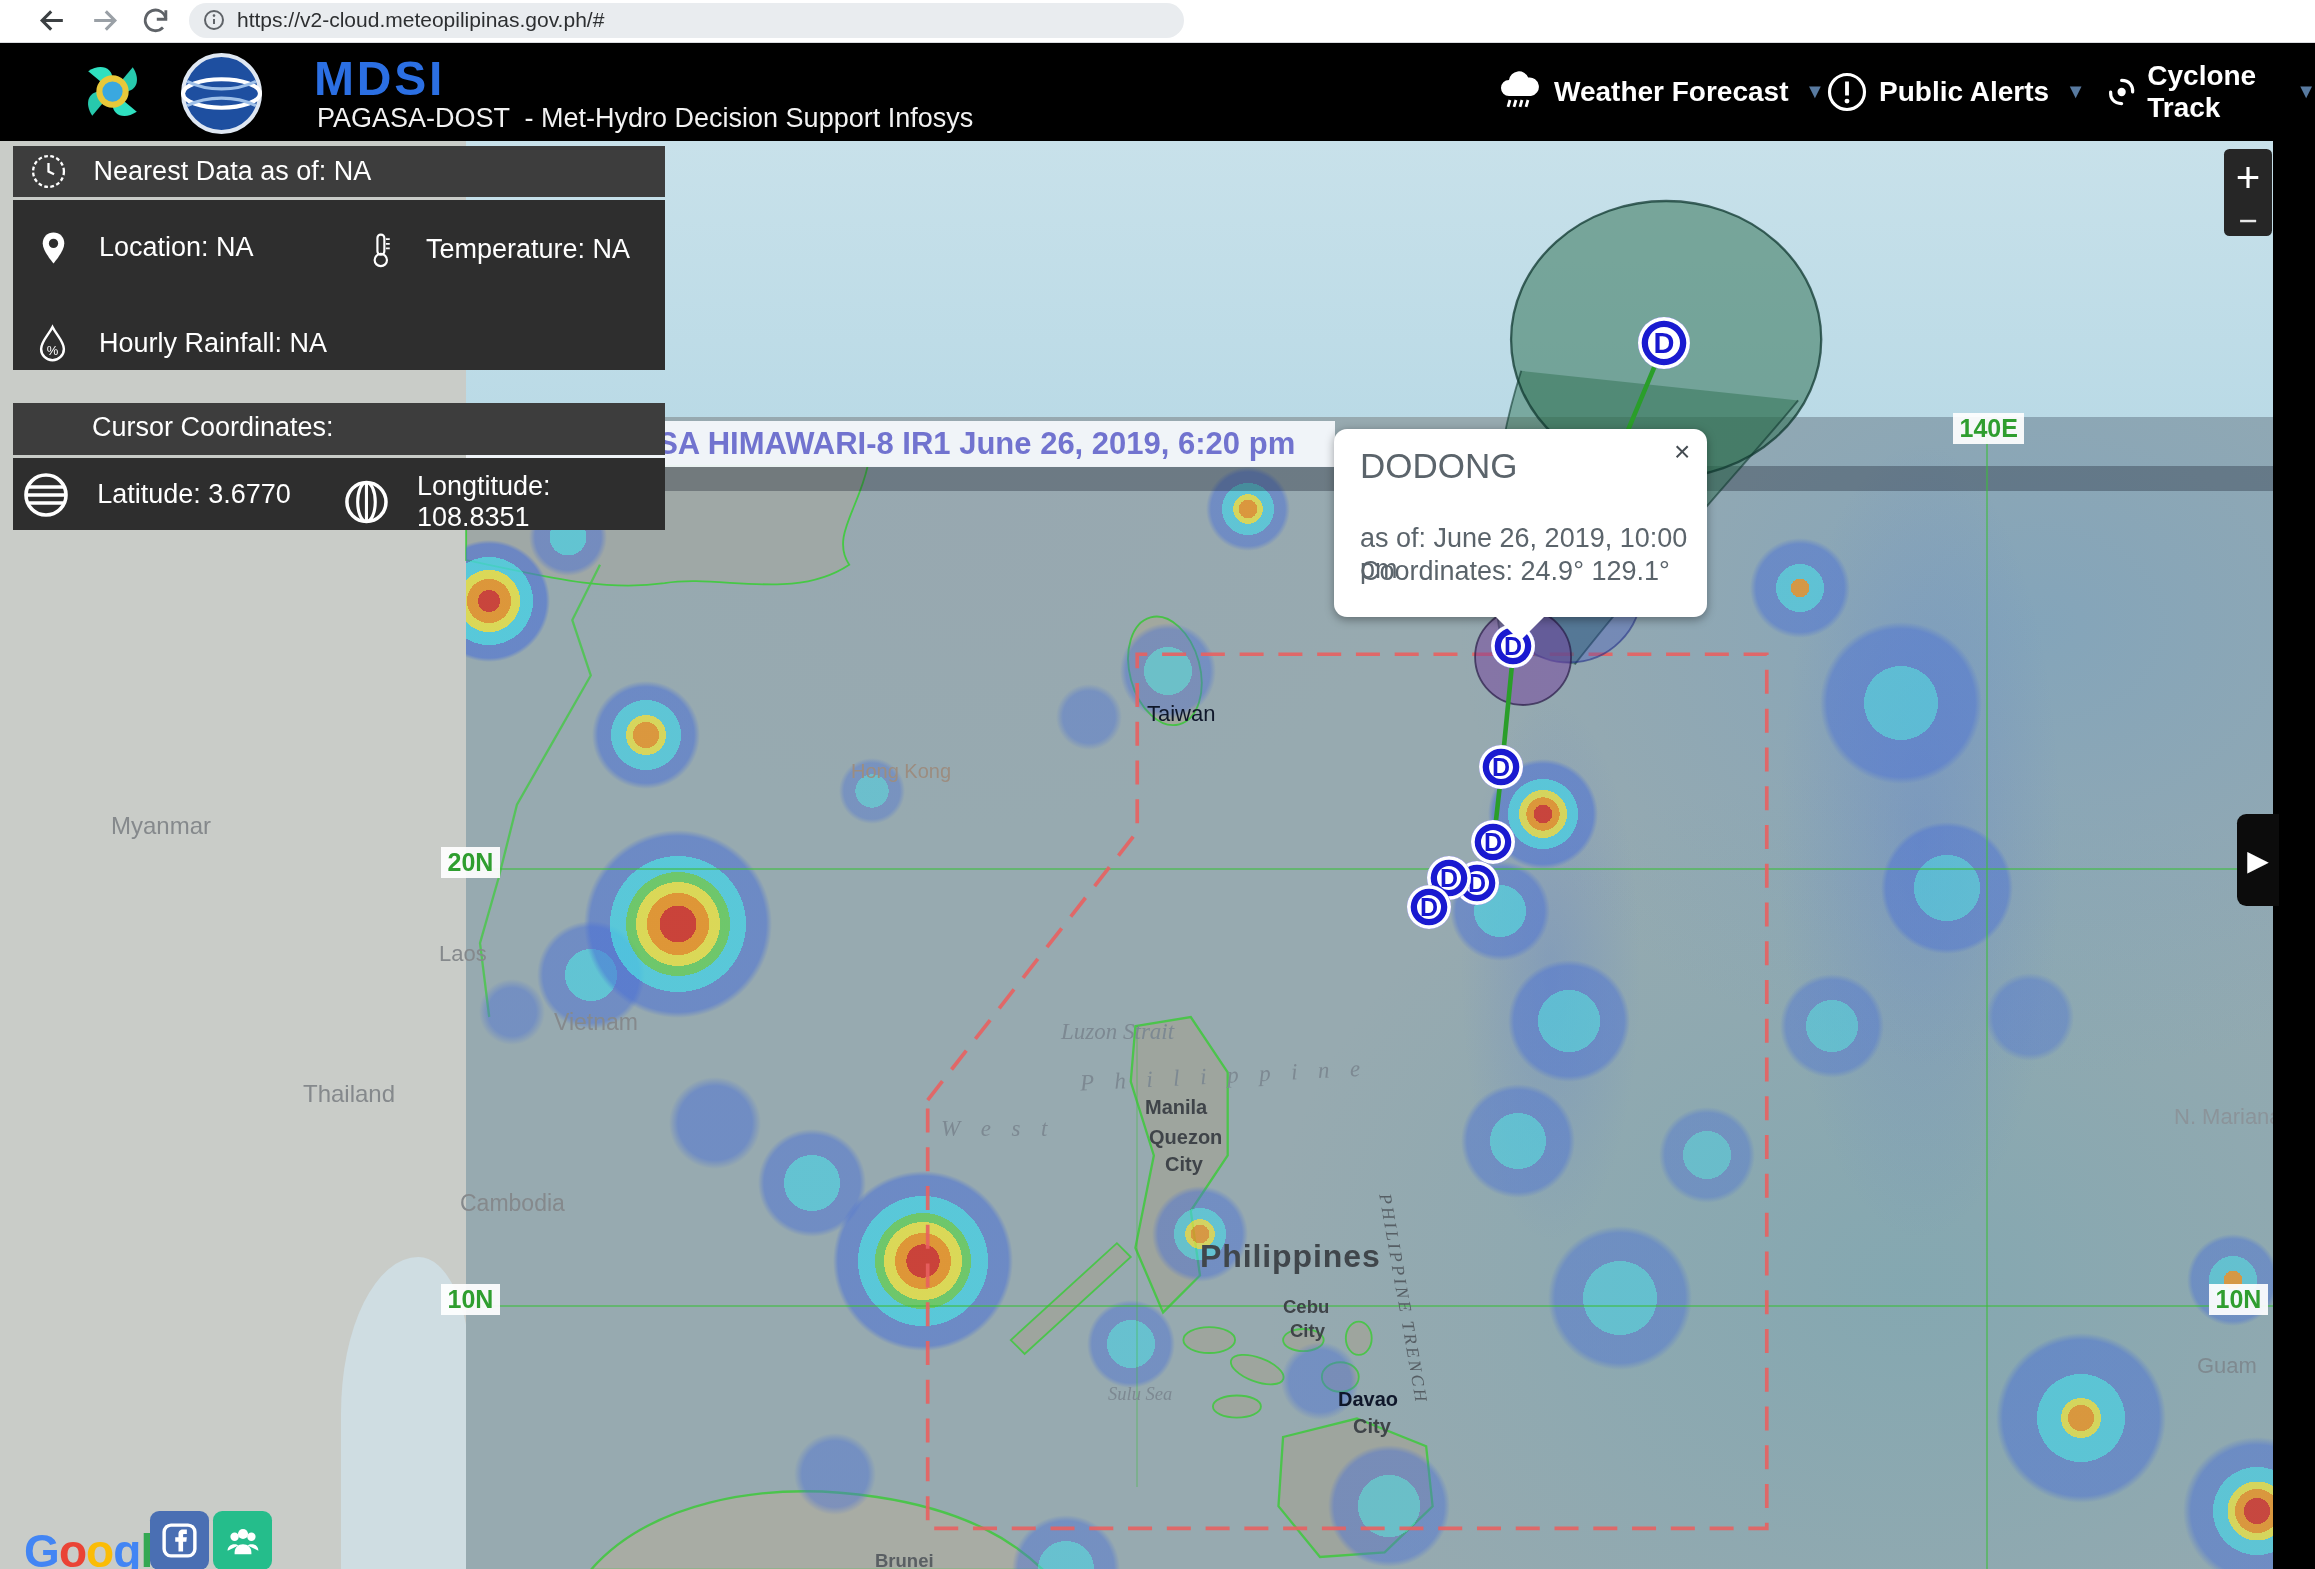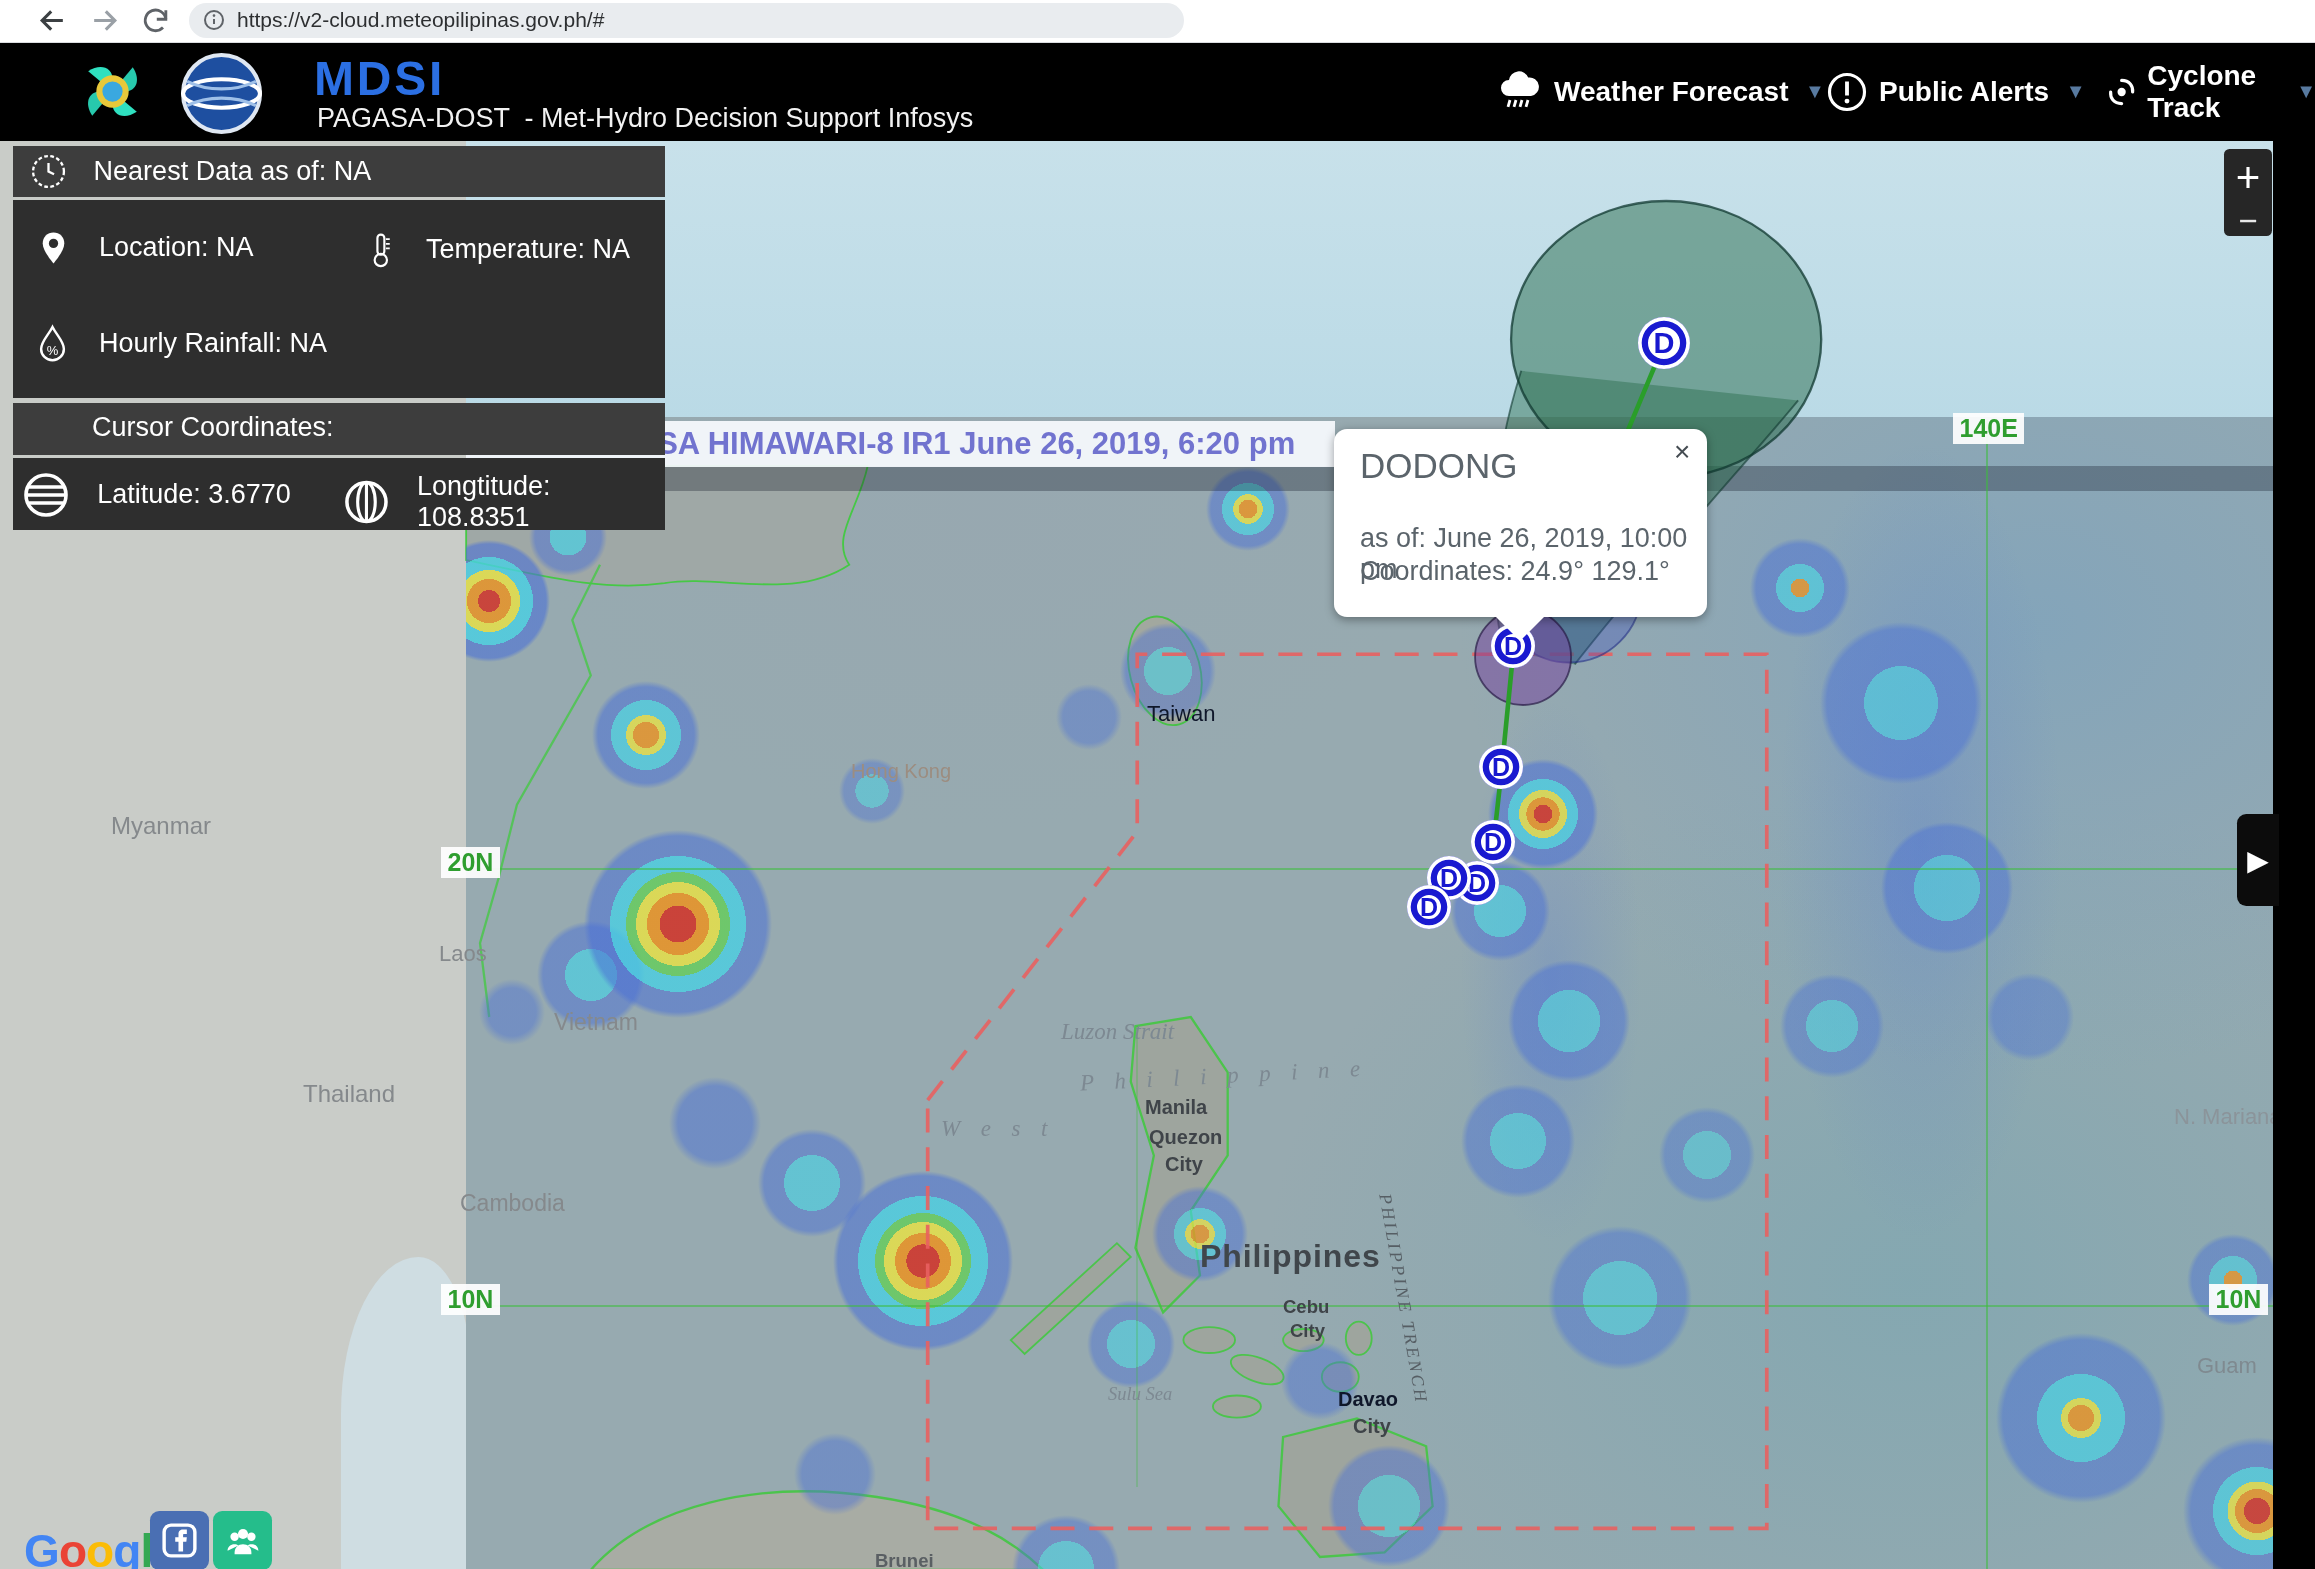--- a/index.html
+++ b/index.html
@@ -112,21 +112,21 @@
               border-top:24px solid #fff;}
   .popup-title{position:absolute;left:26px;top:16.6px;font-size:35px;color:#5b646b;}
   .popup-close{position:absolute;right:16.6px;top:7.4px;font-size:28px;color:#454c52;cursor:pointer;}
   .popup-line1{position:absolute;left:26px;top:94px;font-size:27px;color:#5b646b;}
   .popup-line2{position:absolute;left:26px;top:127px;font-size:27px;color:#5b646b;}
 
   
   .info-panel{position:absolute;left:13px;top:5.5px;width:652px;z-index:13;color:#fff;font-size:27px;}
   .ip-row{position:absolute;left:0;width:652px;box-sizing:border-box;}
   .ip-a{top:0;height:51px;background:#3d3d3d;}
-  .ip-b{top:54px;height:198px;background:#2e2e2e;}
+  .ip-b{top:54px;height:170px;background:#2e2e2e;}
   .ip-c{top:257px;height:52px;background:#3d3d3d;}
   .ip-d{top:312px;height:72px;background:#2e2e2e;}
   .ip-item{position:absolute;display:flex;align-items:center;gap:27px;}
 
   
   .zoomctl{position:absolute;left:2224px;top:9.2px;width:48px;height:87px;background:#262626;
            border-radius:5.5px;z-index:11;text-align:center;}
   .zbtn{color:#fff;cursor:pointer;line-height:1;}
   .zin{font-size:42px;padding-top:7.4px;}
   .zout{font-size:33px;color:#e8e8e8;padding-top:5.5px;}

